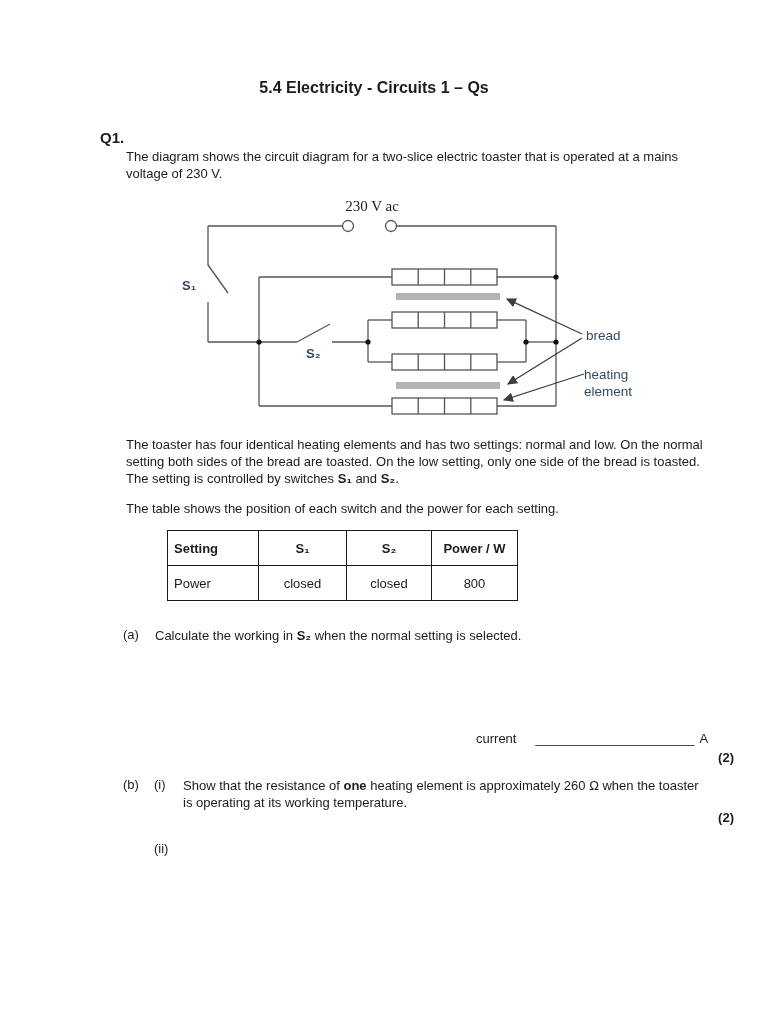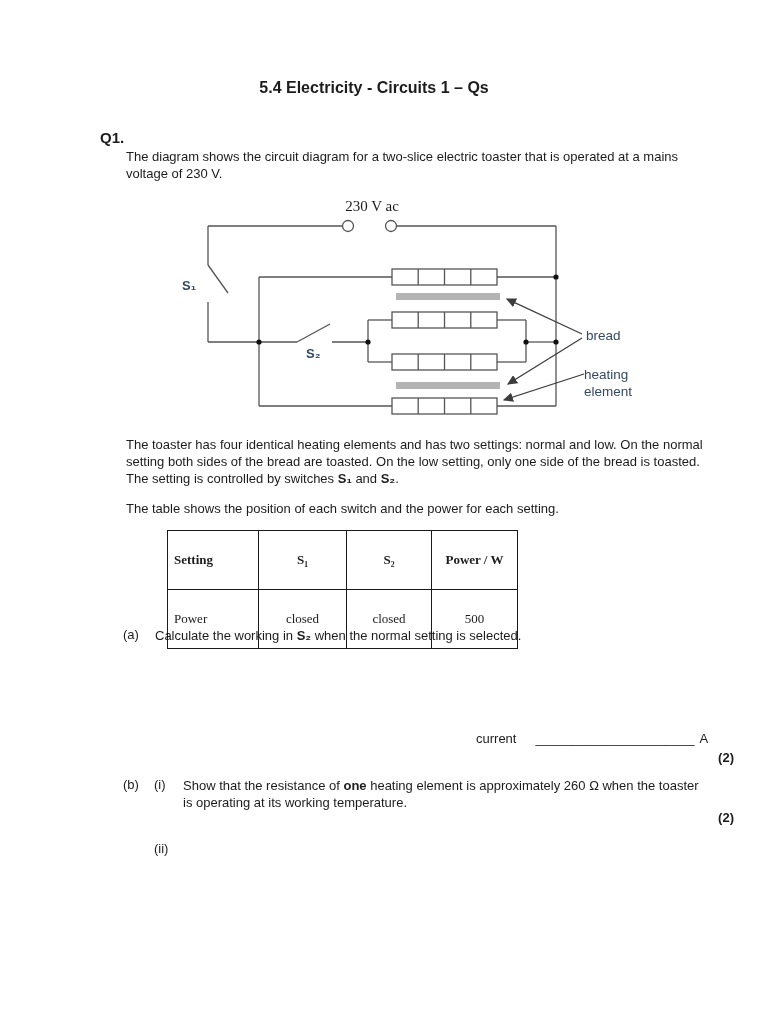--- a/index.html
+++ b/index.html
@@ -9,22 +9,22 @@
   .title{left:0;top:79px;width:748px;text-align:center;font-size:16px;font-weight:bold;}
   .qnum{left:100px;top:129px;font-size:15px;font-weight:bold;}
   .para{line-height:17px;}
   .p1{left:126px;top:148px;width:576px;}
   .p2{left:126px;top:436px;width:580px;}
   .p3{left:126px;top:500px;width:580px;}
   .b{font-weight:bold;}
   .diagram{left:170px;top:195px;}
   table.settings{position:absolute;left:167px;top:530px;border-collapse:collapse;
                  table-layout:fixed;font-size:13px;}
-  table.settings th,table.settings td{border:1.5px solid #1a1a1a;height:26px;padding:16px 6px;
-                 font-weight:normal;white-space:nowrap;overflow:hidden;font-family:Liberation Serif, serif;}
+  table.settings th,table.settings td{border:1.5px solid #1a1a1a;height:26px;padding:4px 6px;
+                 font-weight:normal;white-space:nowrap;overflow:hidden;}
   table.settings th{font-weight:bold;text-align:center;}
   table.settings th.c1{text-align:left;}
   table.settings td{text-align:center;}
   table.settings td.c1{text-align:left;}
   .col1{width:91px;}.col2{width:88px;}.col3{width:85px;}.col4{width:86px;}
   .a-label{left:123px;top:627px;}
   .a-text{left:155px;top:627px;width:548px;}
   .answer-row{left:476px;top:731px;white-space:nowrap;}
   .answer-label{margin-right:19px;}
   .answer-unit{margin-left:5px;}
@@ -145,21 +145,21 @@
         <tr>
       <th class="c1">Setting</th>
       <th>S₁</th>
       <th>S₂</th>
       <th>Power / W</th>
     </tr>
     <tr>
       <td class="c1">Power</td>
       <td>closed</td>
       <td>closed</td>
-      <td>500</td>
+      <td>800</td>
     </tr>
   </tbody>
     </table>
 
   <div class="abs a-label">(a)</div>
   <div class="abs para a-text"><span>Calculate the working in </span><span class="b">S₂</span><span> when the normal setting is selected.</span></div>
 
   <div class="abs answer-row">
     <span class="answer-label">current</span><span>______________________</span><span class="answer-unit">A</span>
   </div>

